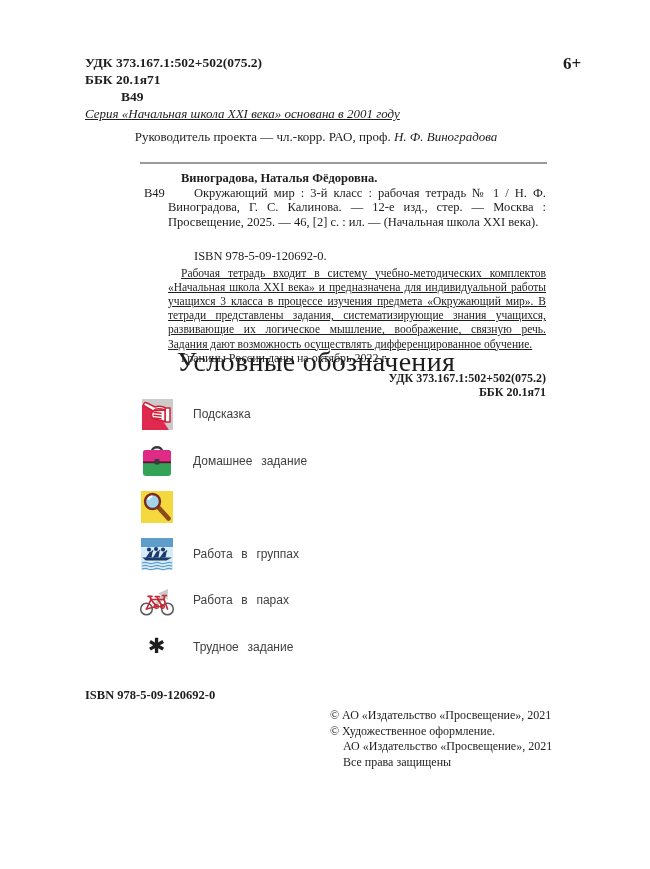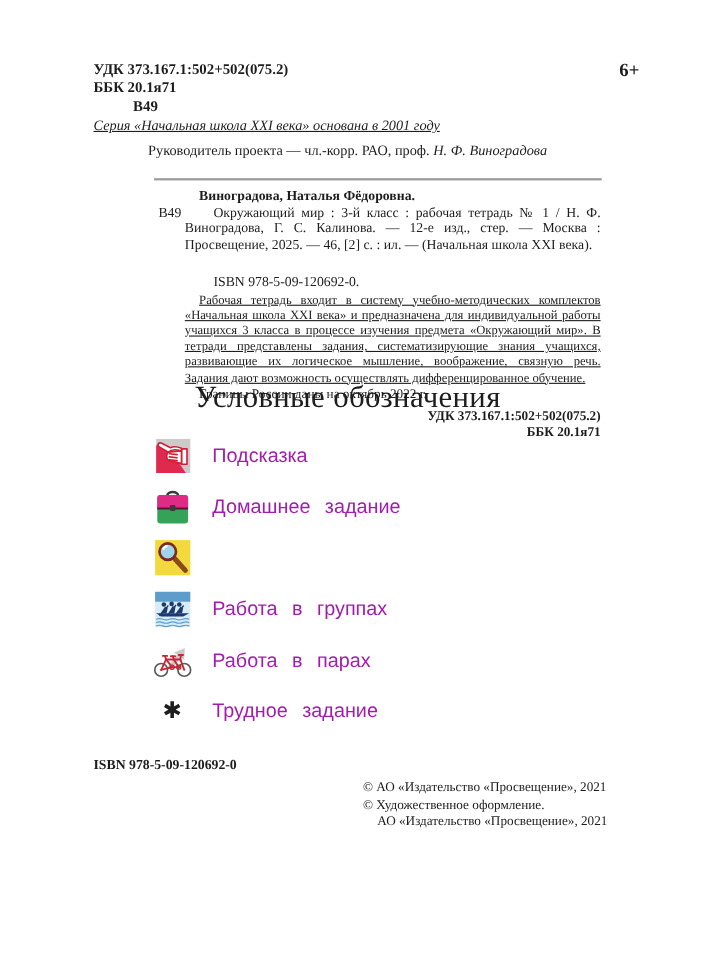--- a/index.html
+++ b/index.html
@@ -30,21 +30,21 @@
   .card .map-note{font-size:12px;line-height:14.2px;text-indent:13px;text-align:left;}
   .card .card-udk{margin-top:6px;font-weight:bold;font-size:12px;line-height:14.5px;text-align:right;}
   
   .legend-title{position:absolute;left:85px;top:346px;width:462px;text-align:center;font-weight:normal;font-size:28px;letter-spacing:0.3px;}
   .legend{position:absolute;left:138px;top:391px;}
   .legend-row{display:flex;align-items:center;height:46.5px;}
   .legend-icon{width:37px;height:37px;display:flex;align-items:center;justify-content:center;flex:0 0 37px;}
   .legend-label{
     margin-left:18px;
     font-family:"Liberation Sans","DejaVu Sans",sans-serif;
-    font-size:18px;color:#a21caf;word-spacing:0.45em;white-space:nowrap;
+    font-size:12px;color:#404040;word-spacing:0.45em;white-space:nowrap;
   }
   .asterisk-glyph{font-size:21px;color:#1d1d1d;line-height:1;}
   
   .footer-isbn{position:absolute;left:85px;top:688px;font-weight:bold;font-size:12.5px;}
   .footer-copy{position:absolute;left:330px;top:708px;font-size:12px;line-height:15.5px;}
   .footer-copy .indent{padding-left:13px;}
 </style>
 </head>
 <body>
 
@@ -184,15 +184,16 @@
       <span class="legend-label">Трудное задание</span>
     </div>
 
   </div>
 
   <div class="footer-isbn">ISBN 978-5-09-120692-0</div>
   <div class="footer-copy">
     <div>© АО «Издательство «Просвещение», 2021</div>
     <div>© Художественное оформление.</div>
     <div class="indent">АО «Издательство «Просвещение», 2021</div>
+    <div class="indent">Все права защищены</div>
   </div>
 
 </div>
 
 </body></html>

